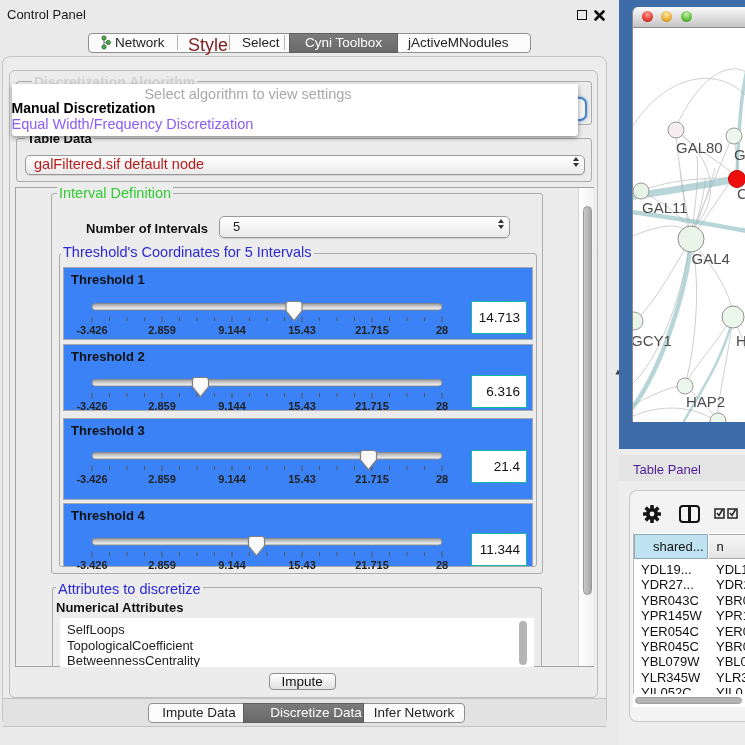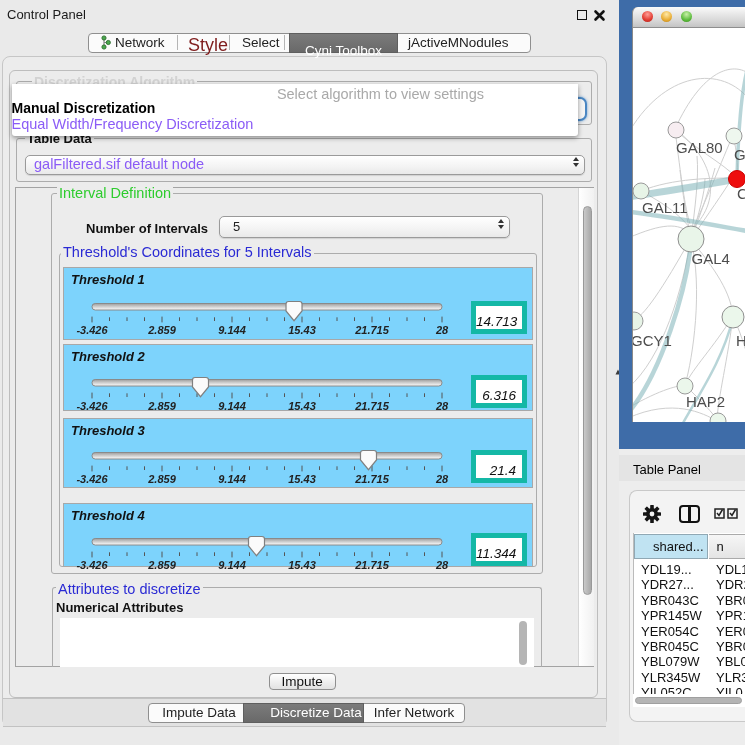--- a/index.html
+++ b/index.html
@@ -9,23 +9,23 @@
 .abs{position:absolute;}
 .t13{font-size:13px;color:#222;}
 .b{font-weight:bold;}
 .groupbox{position:absolute;border:1px solid #acacac;border-radius:3px;}
 .grouplab{position:absolute;background:#ececec;padding:0 2px;white-space:nowrap;}
 .combo{position:absolute;border:1px solid #9a9a9a;border-radius:5px;
  background:linear-gradient(#ffffff,#f4f4f4 55%,#e9e9e9);box-shadow:0 1px 1px rgba(0,0,0,0.12);}
 .arrows{position:absolute;width:7px;}
 .arrows .up{width:0;height:0;border-left:3.5px solid transparent;border-right:3.5px solid transparent;border-bottom:4.5px solid #333;margin-bottom:2px;}
 .arrows .dn{width:0;height:0;border-left:3.5px solid transparent;border-right:3.5px solid transparent;border-top:4.5px solid #333;}
-.thpanel{position:absolute;left:63px;width:470px;height:72px;border:1px solid #a8a8a8;background:#7dd3fc;font-style:italic;}
+.thpanel{position:absolute;left:63px;width:470px;height:72px;border:1px solid #a8a8a8;background:#3b82f6;}
 .thlab{position:absolute;left:7px;top:4px;font-size:13px;font-weight:bold;color:#111;}
-.valbox{position:absolute;left:407px;top:33px;width:56px;height:33px;border:5px solid #14b8a6;background:#fff;
+.valbox{position:absolute;left:407px;top:33px;width:56px;height:33px;border:1px solid #14b8a6;background:#fff;
  font-size:13.5px;color:#111;text-align:right;line-height:31px;padding-right:6px;}
 .sld{position:absolute;left:0;top:28px;}
 </style>
 </head>
 <body>
 
 <div class="abs" style="left:0;top:0;width:617px;height:745px;background:#eaeaea;"></div>
 <div class="abs t13" style="left:7px;top:7px;color:#1a1a1a;">Control Panel</div>
 
 <div class="abs" style="left:577px;top:10px;width:9.5px;height:10px;border:1.8px solid #111;"></div>
@@ -40,44 +40,44 @@
 <div class="abs" style="left:289px;top:32.5px;width:109px;height:20.5px;background:linear-gradient(#7b7b7b,#696969);border:1px solid #5f5f5f;"></div>
 <svg class="abs" style="left:99px;top:35px;" width="12" height="15">
  <path d="M5,3 L5,12 M5,7.5 L9,7.5" stroke="#8a8a8a" stroke-width="1.2"></path>
  <circle cx="5" cy="3" r="2.1" fill="#4aa84d" stroke="#2c6b2e" stroke-width="0.9"></circle>
  <circle cx="9.3" cy="7.5" r="2.1" fill="#4aa84d" stroke="#2c6b2e" stroke-width="0.9"></circle>
  <circle cx="5" cy="12" r="2.1" fill="#4aa84d" stroke="#2c6b2e" stroke-width="0.9"></circle>
 </svg>
 <div class="abs" style="left:115px;top:34.5px;font-size:13.5px;color:#222;">Network</div>
 <div class="abs" style="left:188px;top:34.5px;font-size:18px;color:#7f1d1d;text-align:right;">Style</div>
 <div class="abs" style="left:242px;top:34.5px;font-size:13.5px;color:#222;">Select</div>
-<div class="abs" style="left:305px;top:34.5px;font-size:13.5px;color:#fff;margin-top:8px;">Cyni Toolbox</div>
+<div class="abs" style="left:305px;top:34.5px;font-size:13.5px;color:#fff;">Cyni Toolbox</div>
 <div class="abs" style="left:408px;top:34.5px;font-size:13.5px;color:#222;">jActiveMNodules</div>
 <div class="abs" style="left:177px;top:35px;width:1px;height:15px;background:#b5b5b5;"></div>
 <div class="abs" style="left:229px;top:35px;width:1px;height:15px;background:#b5b5b5;"></div>
 <div class="abs" style="left:284px;top:35px;width:1px;height:15px;background:#b5b5b5;"></div>
 
 <div class="abs" style="left:9px;top:70px;width:589px;height:628px;border:1px solid #bdbdbd;border-radius:6px;background:#ececec;"></div>
 
 <div class="groupbox" style="left:16px;top:81px;width:576px;height:44px;"></div>
 <div class="abs b" style="left:32px;top:74px;font-size:14px;color:#d2d2d2;background:#ececec;padding:0 2px;">Discretization Algorithm</div>
 <div class="abs" style="left:558px;top:97px;width:29px;height:24px;border:2.5px solid #4a86c2;border-radius:7px;background:#f4f4f4;box-shadow:0 0 3px rgba(90,150,210,.9);"></div>
 
 <div class="groupbox" style="left:16px;top:138px;width:576px;height:44px;"></div>
 <div class="grouplab b" style="left:25px;top:131px;font-size:13px;color:#111;">Table Data</div>
 <div class="combo" style="left:25px;top:155px;width:560px;height:19.5px;"></div>
-<div class="abs" style="left:34px;top:156px;font-size:14.5px;color:#8b5cf6;">galFiltered.sif default node</div>
+<div class="abs" style="left:34px;top:156px;font-size:14.5px;color:#b91c1c;">galFiltered.sif default node</div>
 <div class="arrows" style="left:573px;top:157px;">
     <div class="up"></div>
     <div class="dn"></div>
   </div>
 
 <div class="abs" style="left:12px;top:84px;width:566px;height:51.5px;background:#fff;border-radius:0 0 3px 3px;
  box-shadow:0 2px 5px rgba(0,0,0,0.4);z-index:30;"></div>
-<div class="abs" style="left:12px;top:86px;width:472px;text-align:right;font-size:14.5px;color:#a9a9a9;z-index:31;">Select algorithm to view settings</div>
+<div class="abs" style="left:12px;top:86px;width:472px;text-align:center;font-size:14.5px;color:#a9a9a9;z-index:31;">Select algorithm to view settings</div>
 <div class="abs b" style="left:11.5px;top:100px;font-size:14px;color:#000;z-index:31;">Manual Discretization</div>
 <div class="abs" style="left:11.5px;top:115.5px;font-size:14.5px;color:#8b5cf6;z-index:31;">Equal Width/Frequency Discretization</div>
 
 <div class="abs" style="left:15px;top:187px;width:579px;height:480px;border:1px solid #a3a3a3;background:#ececec;"></div>
 
 <div class="abs" style="left:578px;top:188px;width:16px;height:478px;background:linear-gradient(to right,#ffffff,#f1f1f1);border-left:1px solid #d5d5d5;"></div>
 <div class="abs" style="left:582.5px;top:206px;width:9px;height:389px;border-radius:4.5px;background:linear-gradient(to right,#c9c9c9,#a8a8a8);border:1px solid #999;"></div>
 
 <div class="groupbox" style="left:51px;top:193px;width:492px;height:381px;"></div>
 <div class="grouplab" style="left:57px;top:185px;font-size:14.5px;color:#2ecc2e;">Interval Definition</div>
@@ -170,21 +170,21 @@
       <text x="28" y="38" text-anchor="middle" font-size="11" font-weight="bold" fill="#222" font-family="Liberation Sans,sans-serif">-3.426</text>
       <text x="98" y="38" text-anchor="middle" font-size="11" font-weight="bold" fill="#222" font-family="Liberation Sans,sans-serif">2.859</text>
       <text x="168" y="38" text-anchor="middle" font-size="11" font-weight="bold" fill="#222" font-family="Liberation Sans,sans-serif">9.144</text>
       <text x="238" y="38" text-anchor="middle" font-size="11" font-weight="bold" fill="#222" font-family="Liberation Sans,sans-serif">15.43</text>
       <text x="308" y="38" text-anchor="middle" font-size="11" font-weight="bold" fill="#222" font-family="Liberation Sans,sans-serif">21.715</text>
       <text x="378" y="38" text-anchor="middle" font-size="11" font-weight="bold" fill="#222" font-family="Liberation Sans,sans-serif">28</text>
   <path d="M 128.499332,15 L 128.499332,8 Q 128.499332,5.5 130.999332,5.5 L 141.999332,5.5 Q 144.499332,5.5 144.499332,8 L 144.499332,15 L 136.499332,24.7 Z" fill="#fbfbfb" stroke="#808080" stroke-width="1.2"></path>
  </svg>
  <div class="valbox" style="top:30px;">6.316</div>
  </div>
-<div class="thpanel" style="top:417.5px;height:70px;">
+<div class="thpanel" style="top:417.5px;height:82px;">
  <div class="thlab">Threshold 3</div>
  <svg class="sld" style="top:26.5px;" width="468" height="42" viewBox="0 0 468 42">
   <defs>
         <linearGradient id="tg3" x1="0" y1="0" x2="0" y2="1">
    <stop offset="0" stop-color="#9d9d9d"></stop>
           <stop offset="0.5" stop-color="#cfcfcf"></stop>
           <stop offset="1" stop-color="#fdfdfd"></stop>
   </linearGradient>
       </defs>
   <rect x="28" y="7.5" width="350" height="6.5" rx="3.2" fill="url(#tg3)" stroke="#8a8a8a" stroke-width="1"></rect>
@@ -259,20 +259,21 @@
       <text x="378" y="38" text-anchor="middle" font-size="11" font-weight="bold" fill="#222" font-family="Liberation Sans,sans-serif">28</text>
   <path d="M 184.49755,15 L 184.49755,8 Q 184.49755,5.5 186.99755,5.5 L 197.99755,5.5 Q 200.49755,5.5 200.49755,8 L 200.49755,15 L 192.49755,24.7 Z" fill="#fbfbfb" stroke="#808080" stroke-width="1.2"></path>
  </svg>
  <div class="valbox" style="top:29px;">11.344</div>
  </div>
 
 <div class="abs" style="left:52px;top:587px;width:490px;height:80px;border:1px solid #acacac;border-bottom:none;border-radius:3px 3px 0 0;"></div>
 <div class="grouplab" style="left:56px;top:580.5px;font-size:14.5px;color:#2a2ad4;">Attributes to discretize</div>
 <div class="abs b t13" style="left:56px;top:600px;color:#111;">Numerical Attributes</div>
 <div class="abs" style="left:60px;top:618px;width:474px;height:48.5px;background:#fff;overflow:hidden;">
+  <div class="abs t13" style="left:7px;top:4px;line-height:15.5px;">SelfLoops<br>TopologicalCoefficient<br>BetweennessCentrality</div>
   <div class="abs" style="left:459px;top:3px;width:8px;height:44px;border-radius:4px;background:#b5b5b5;"></div>
 </div>
 
 <div class="abs" style="left:268.5px;top:672.5px;width:67.5px;height:17.5px;border:1px solid #8f8f8f;border-radius:4px;
  background:linear-gradient(#ffffff,#ededed 60%,#e2e2e2);text-align:center;font-size:13.5px;color:#111;line-height:16px;">Impute</div>
 
 <div class="abs" style="left:147.5px;top:703px;width:317px;height:19.5px;background:#fbfbfb;border:1px solid #8f8f8f;border-radius:4px;"></div>
 <div class="abs" style="left:243px;top:703px;width:121px;height:19.5px;background:linear-gradient(#7b7b7b,#696969);border:1px solid #5f5f5f;"></div>
 <div class="abs" style="left:155px;top:705px;width:88px;text-align:center;font-size:13.5px;color:#222;">Impute Data</div>
 <div class="abs" style="left:243px;top:705px;width:146px;text-align:center;font-size:13.5px;color:#fff;">Discretize Data</div>
@@ -345,21 +346,21 @@
 <text x="9" y="184.5">GAL11</text>
 <text x="58.5" y="235.5">GAL4</text>
 <text x="-2" y="317.5">GCY1</text>
 <text x="103" y="317.5">H</text>
 <text x="53" y="378.5">HAP2</text>
 </g>
 </svg>
 
 <div class="abs" style="left:619px;top:449px;width:126px;height:296px;background:#ededed;"></div>
 <div class="abs" style="left:619px;top:455px;width:126px;height:26px;background:#e4e4e4;"></div>
-<div class="abs t13" style="left:633px;top:462px;color:#000000;">Table Panel</div>
+<div class="abs t13" style="left:633px;top:462px;color:#4c1d95;">Table Panel</div>
 <div class="abs" style="left:629px;top:490px;width:116px;height:231.5px;background:#f3f3f3;border:1px solid #c9c9c9;border-radius:8px 0 0 8px;border-right:none;"></div>
 
 <svg class="abs" style="left:643px;top:504.5px;" width="18" height="18" viewBox="-9 -9 18 18">
  <g fill="#151515">
   <g id="tg">
    <rect x="-1.8" y="-9" width="3.6" height="5" rx="0.6"></rect>
    <rect x="-1.8" y="-9" width="3.6" height="5" rx="0.6" transform="rotate(45)"></rect>
    <rect x="-1.8" y="-9" width="3.6" height="5" rx="0.6" transform="rotate(90)"></rect>
    <rect x="-1.8" y="-9" width="3.6" height="5" rx="0.6" transform="rotate(135)"></rect>
    <rect x="-1.8" y="-9" width="3.6" height="5" rx="0.6" transform="rotate(180)"></rect>

